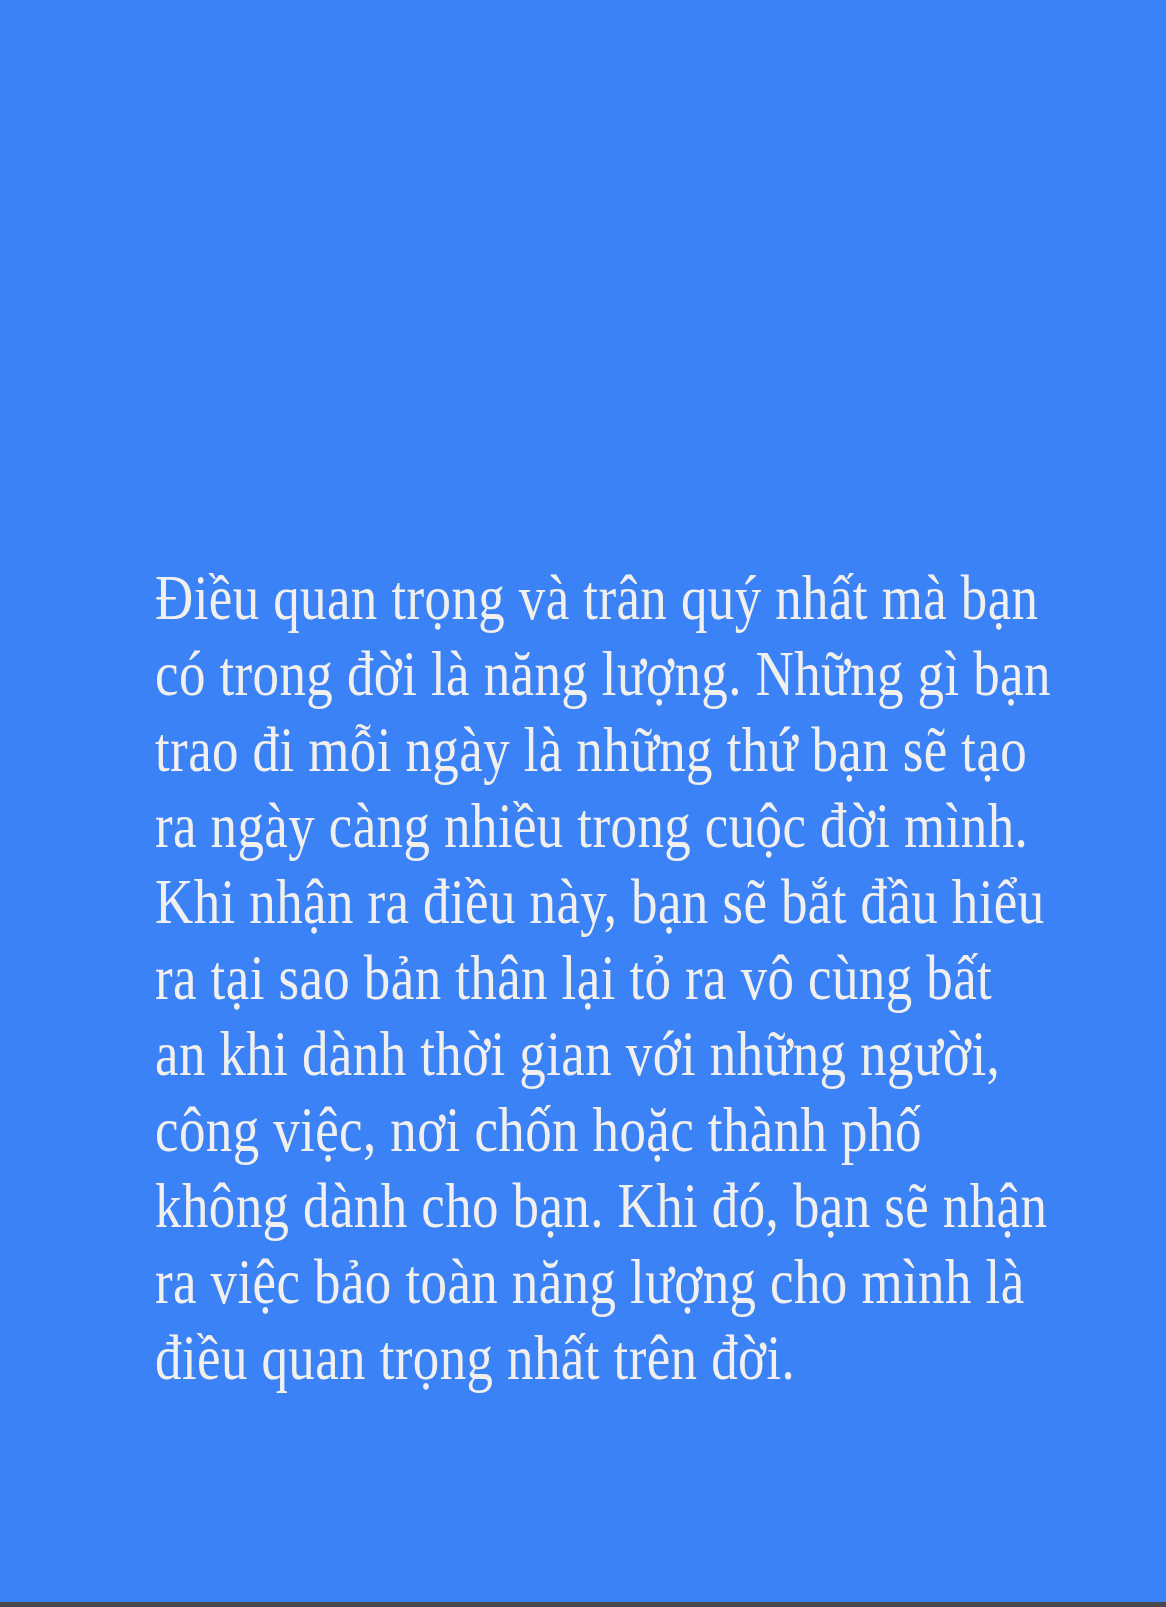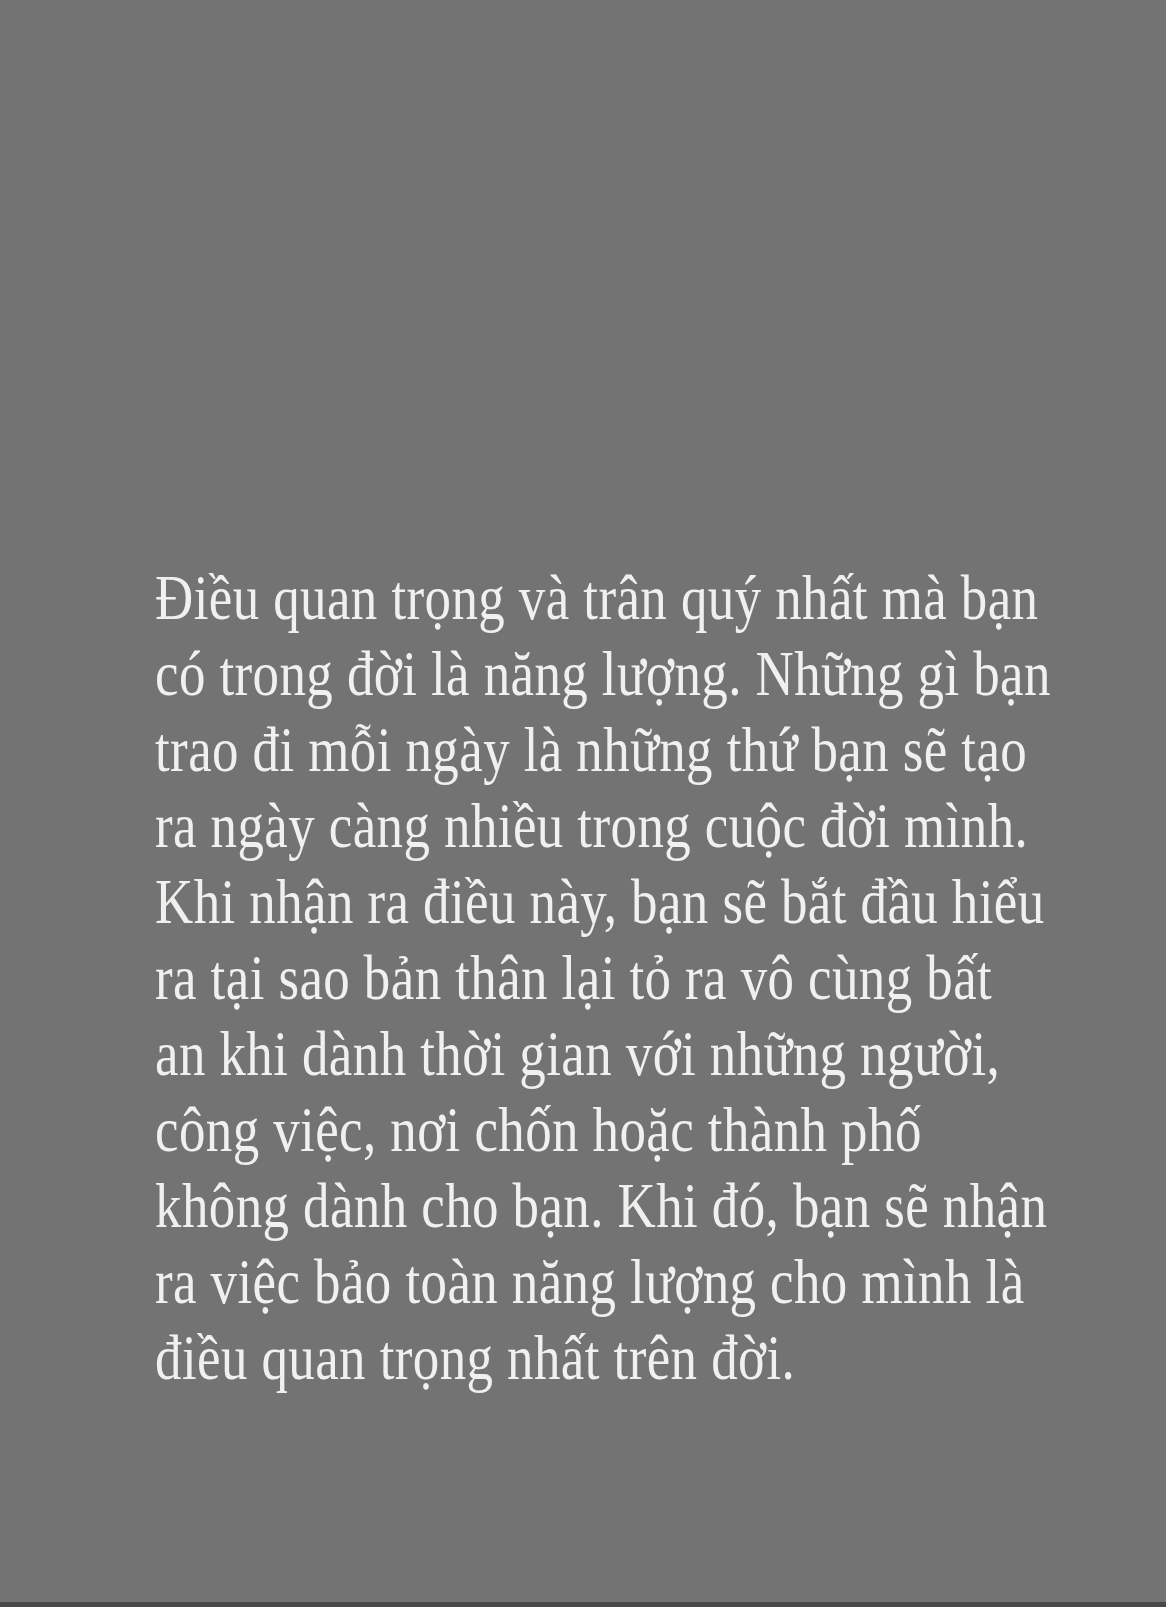--- a/index.html
+++ b/index.html
@@ -9,21 +9,21 @@
   body {
     width: 1166px;
     height: 1607px;
     position: relative;
     overflow: hidden;
     background: #58595b;
   }
   .canvas {
     position: absolute;
     inset: 0;
-    background: #737373;
+    background: #3b82f6;
     padding-left: 44px;
   }
   .quote-block {
     position: absolute;
     left: 155px;
     top: 560px;
     transform: scaleX(0.84);
     transform-origin: 0 0;
   }
   .quote-line {

